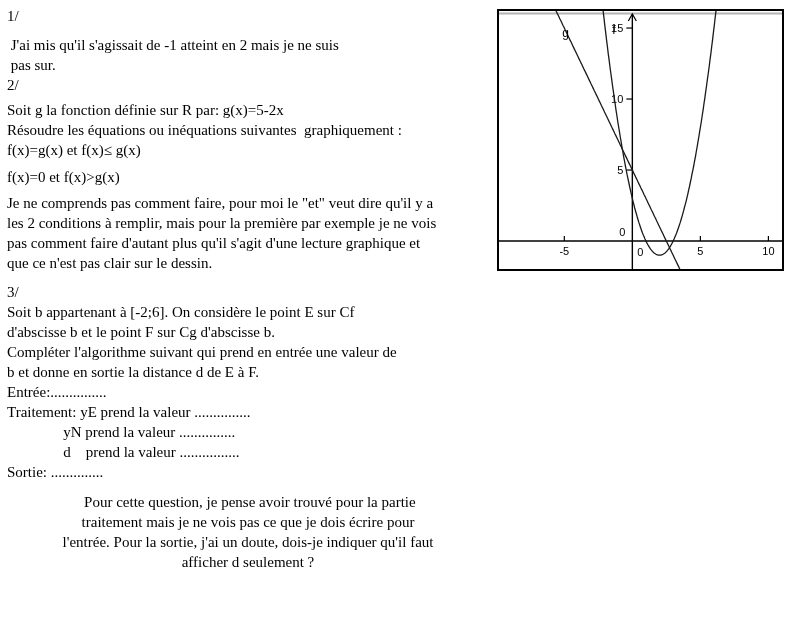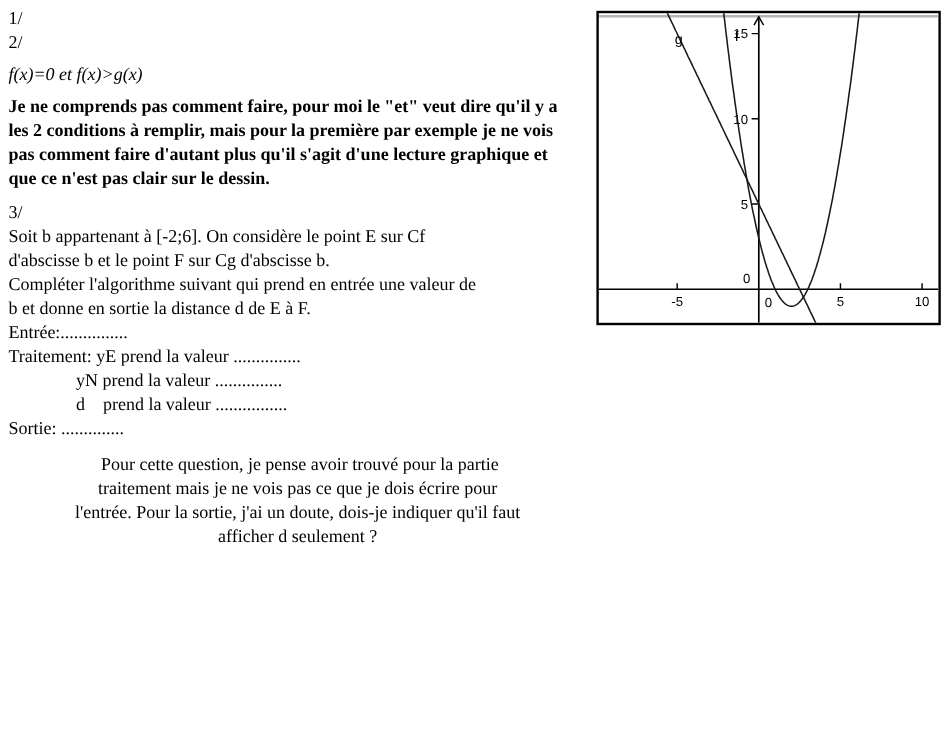--- a/index.html
+++ b/index.html
@@ -25,22 +25,22 @@
   .para {
     white-space: pre-wrap;
     line-height: 20px;
     margin: 0;
   }
   .p0 { margin-top: 6px; }
   .p1 { margin-top: 7px; }
   .p2 { margin-top: 9px; }
   .p3 { margin-top: 0; }
   .p4 { margin-top: 5px; }
-  .p5 { margin-top: 7px; font-style: italic; }
-  .p6 { margin-top: 6px; font-weight: bold; }
+  .p5 { margin-top: 7px; }
+  .p6 { margin-top: 6px; }
   .p7 { margin-top: 9px; }
   .p8 { margin-top: 10px; text-align: center; }
   .graph-box {
     position: absolute;
     left: 497px;
     top: 9px;
     width: 287px;
     height: 262px;
     box-sizing: border-box;
     border: 2px solid #000000;
@@ -56,21 +56,26 @@
   }
   svg text.curve-label {
     font-size: 12px;
   }
 </style>
 </head>
 <body>
 
 <div class="doc">
   <div class="para p0">1/</div>
+  <div class="para p2"> J'ai mis qu'il s'agissait de -1 atteint en 2 mais je ne suis
+ pas sur.</div>
   <div class="para p3">2/</div>
+  <div class="para p4">Soit g la fonction définie sur R par: g(x)=5-2x
+Résoudre les équations ou inéquations suivantes  graphiquement :
+f(x)=g(x) et f(x)≤ g(x)</div>
   <div class="para p5">f(x)=0 et f(x)&gt;g(x)</div>
   <div class="para p6">Je ne comprends pas comment faire, pour moi le "et" veut dire qu'il y a
 les 2 conditions à remplir, mais pour la première par exemple je ne vois
 pas comment faire d'autant plus qu'il s'agit d'une lecture graphique et
 que ce n'est pas clair sur le dessin.</div>
   <div class="para p7">3/
 Soit b appartenant à [-2;6]. On considère le point E sur Cf
 d'abscisse b et le point F sur Cg d'abscisse b.
 Compléter l'algorithme suivant qui prend en entrée une valeur de
 b et donne en sortie la distance d de E à F.

